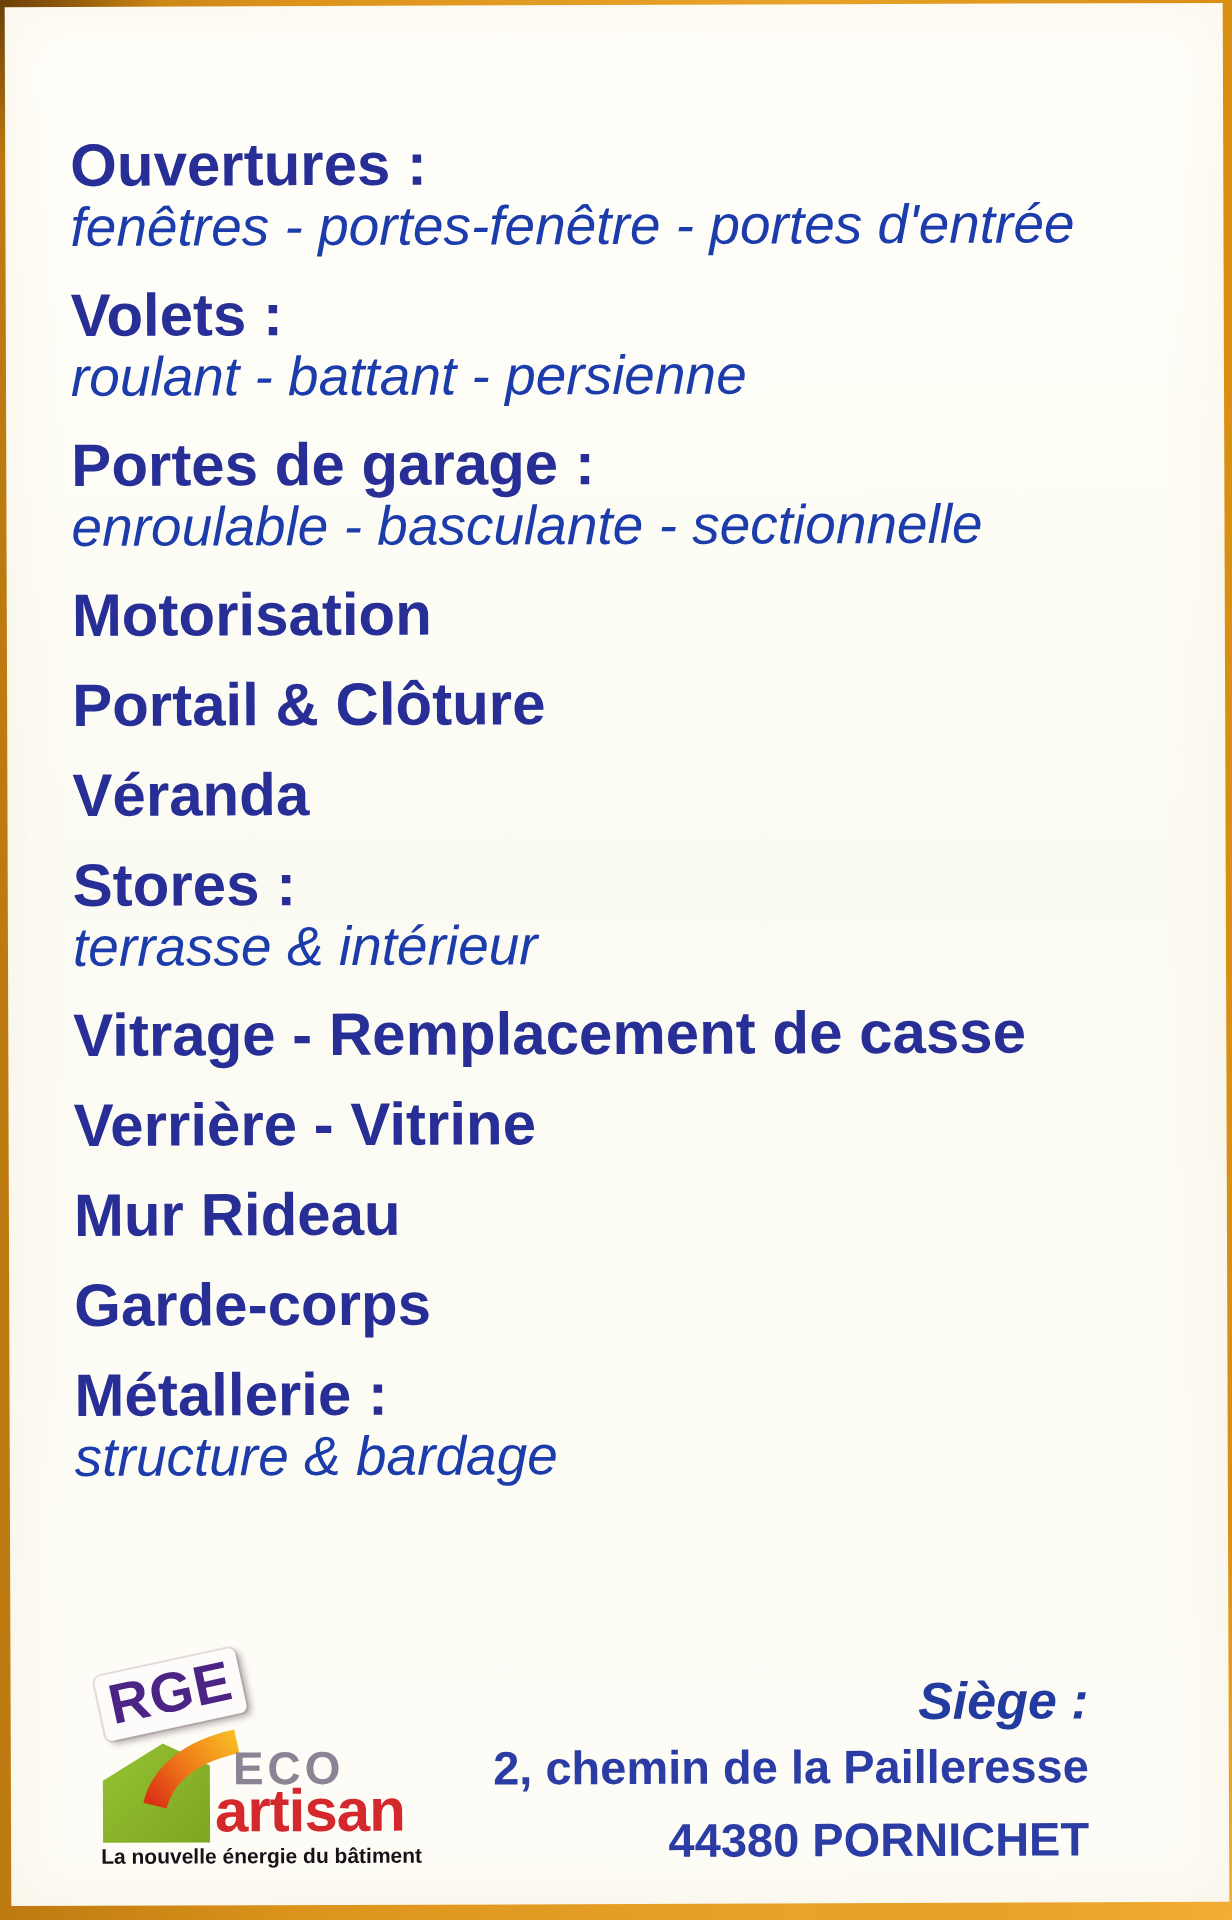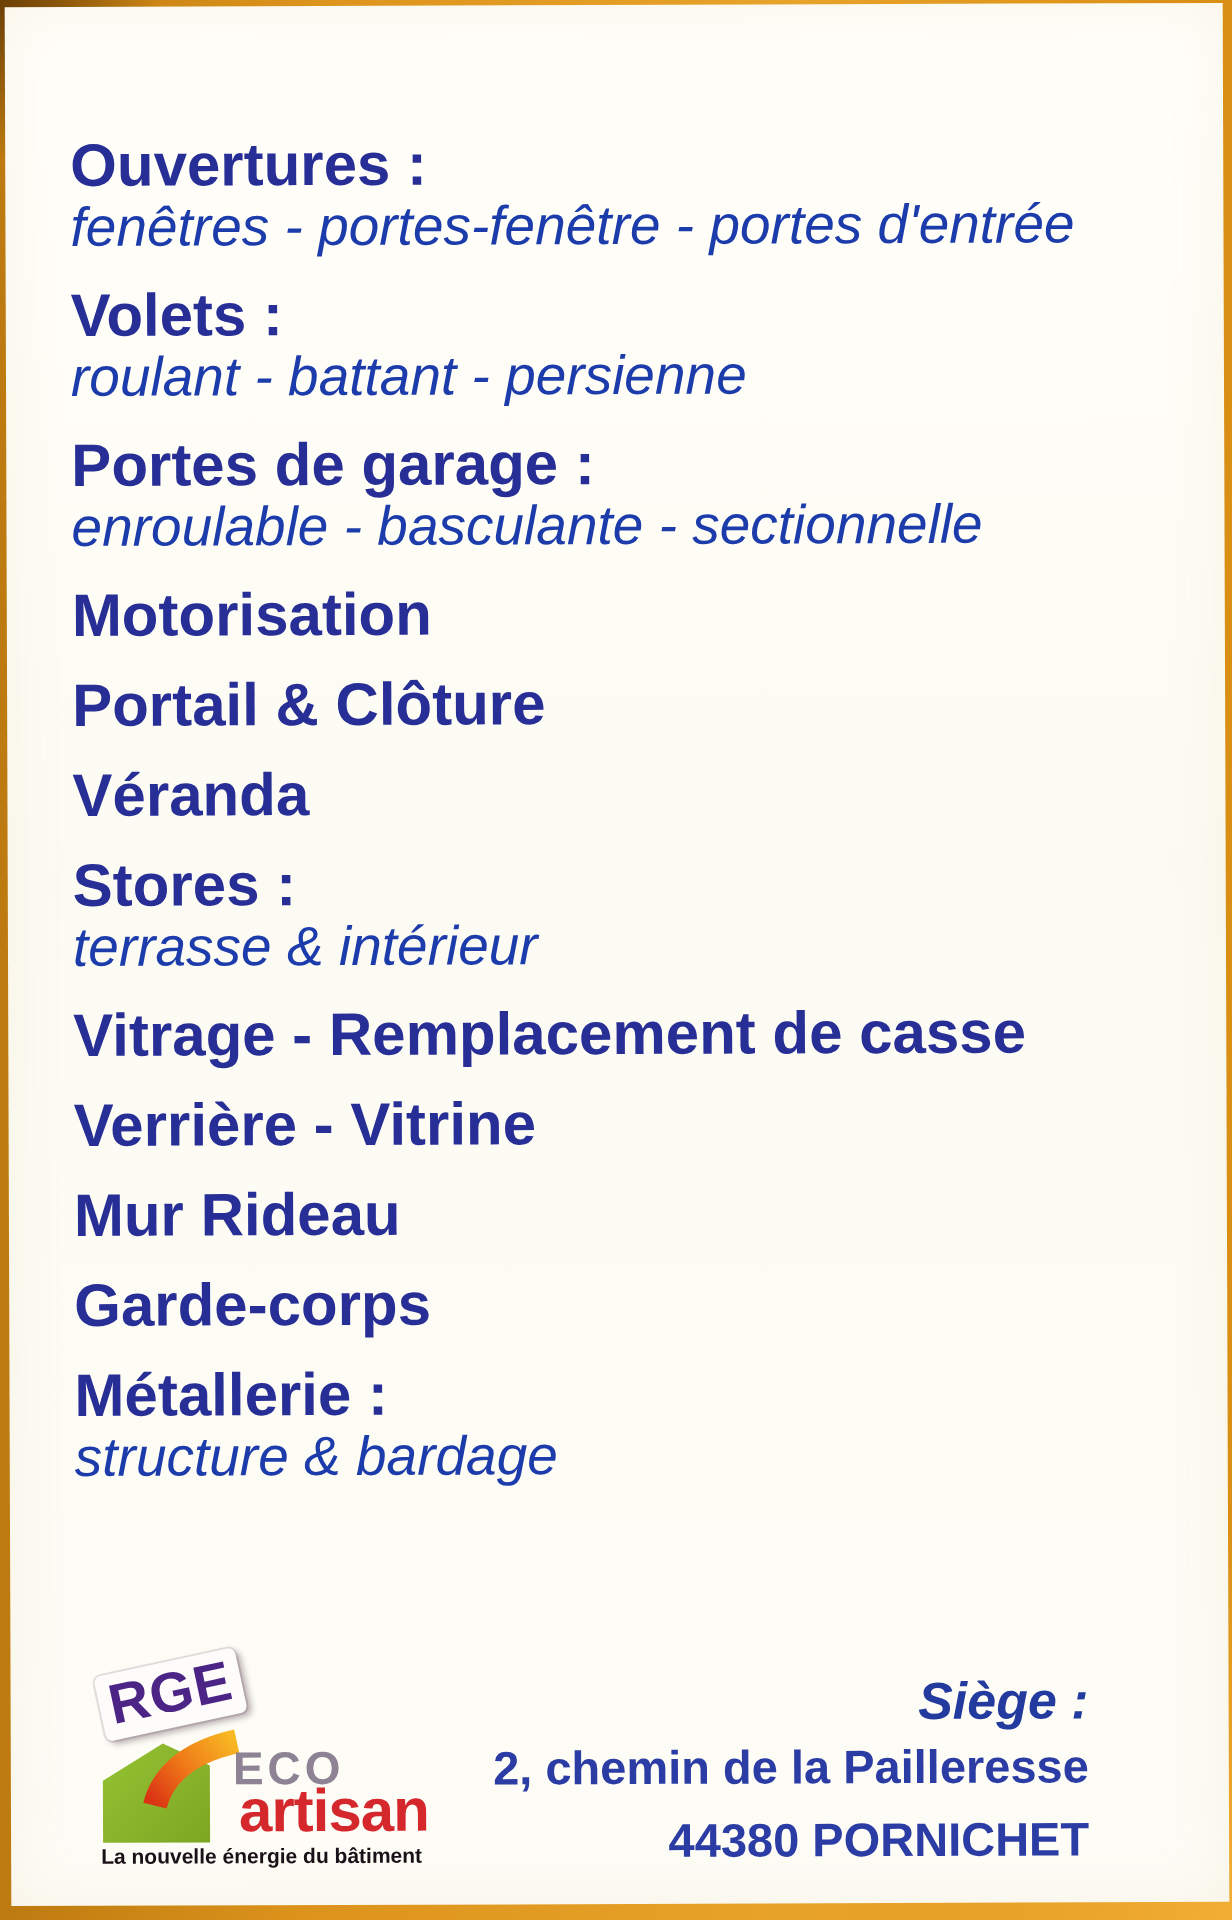--- a/index.html
+++ b/index.html
@@ -37,21 +37,21 @@
     background:#fdfcfa;border-radius:7px;transform:rotate(-12deg);
     box-shadow:4px 4px 6px rgba(96,76,86,.45), 0 0 0 2px rgba(182,170,178,.35);
     font-size:56px;line-height:62px;font-weight:800;color:#4b2486;letter-spacing:1px;
   }
   .eco-label{
     position:absolute;left:148px;top:90px;
     font-size:46px;line-height:46px;font-weight:700;letter-spacing:4px;color:#8d8394;
   }
   .artisan-label{
     position:absolute;left:130px;top:126px;
-    font-size:60px;line-height:60px;font-weight:800;letter-spacing:-1px;color:#d5282d;margin-left:24px;
+    font-size:60px;line-height:60px;font-weight:800;letter-spacing:-1px;color:#d5282d;
   }
   .logo-tagline{
     position:absolute;left:16px;top:189px;white-space:nowrap;
     font-size:21px;line-height:24px;font-weight:700;color:#1a1118;
   }
   .address{
     position:absolute;right:140px;top:1668px;text-align:right;color:#2a3aa0;
   }
   .siege{
     margin:0;font-size:52px;line-height:58px;font-weight:700;font-style:italic;

